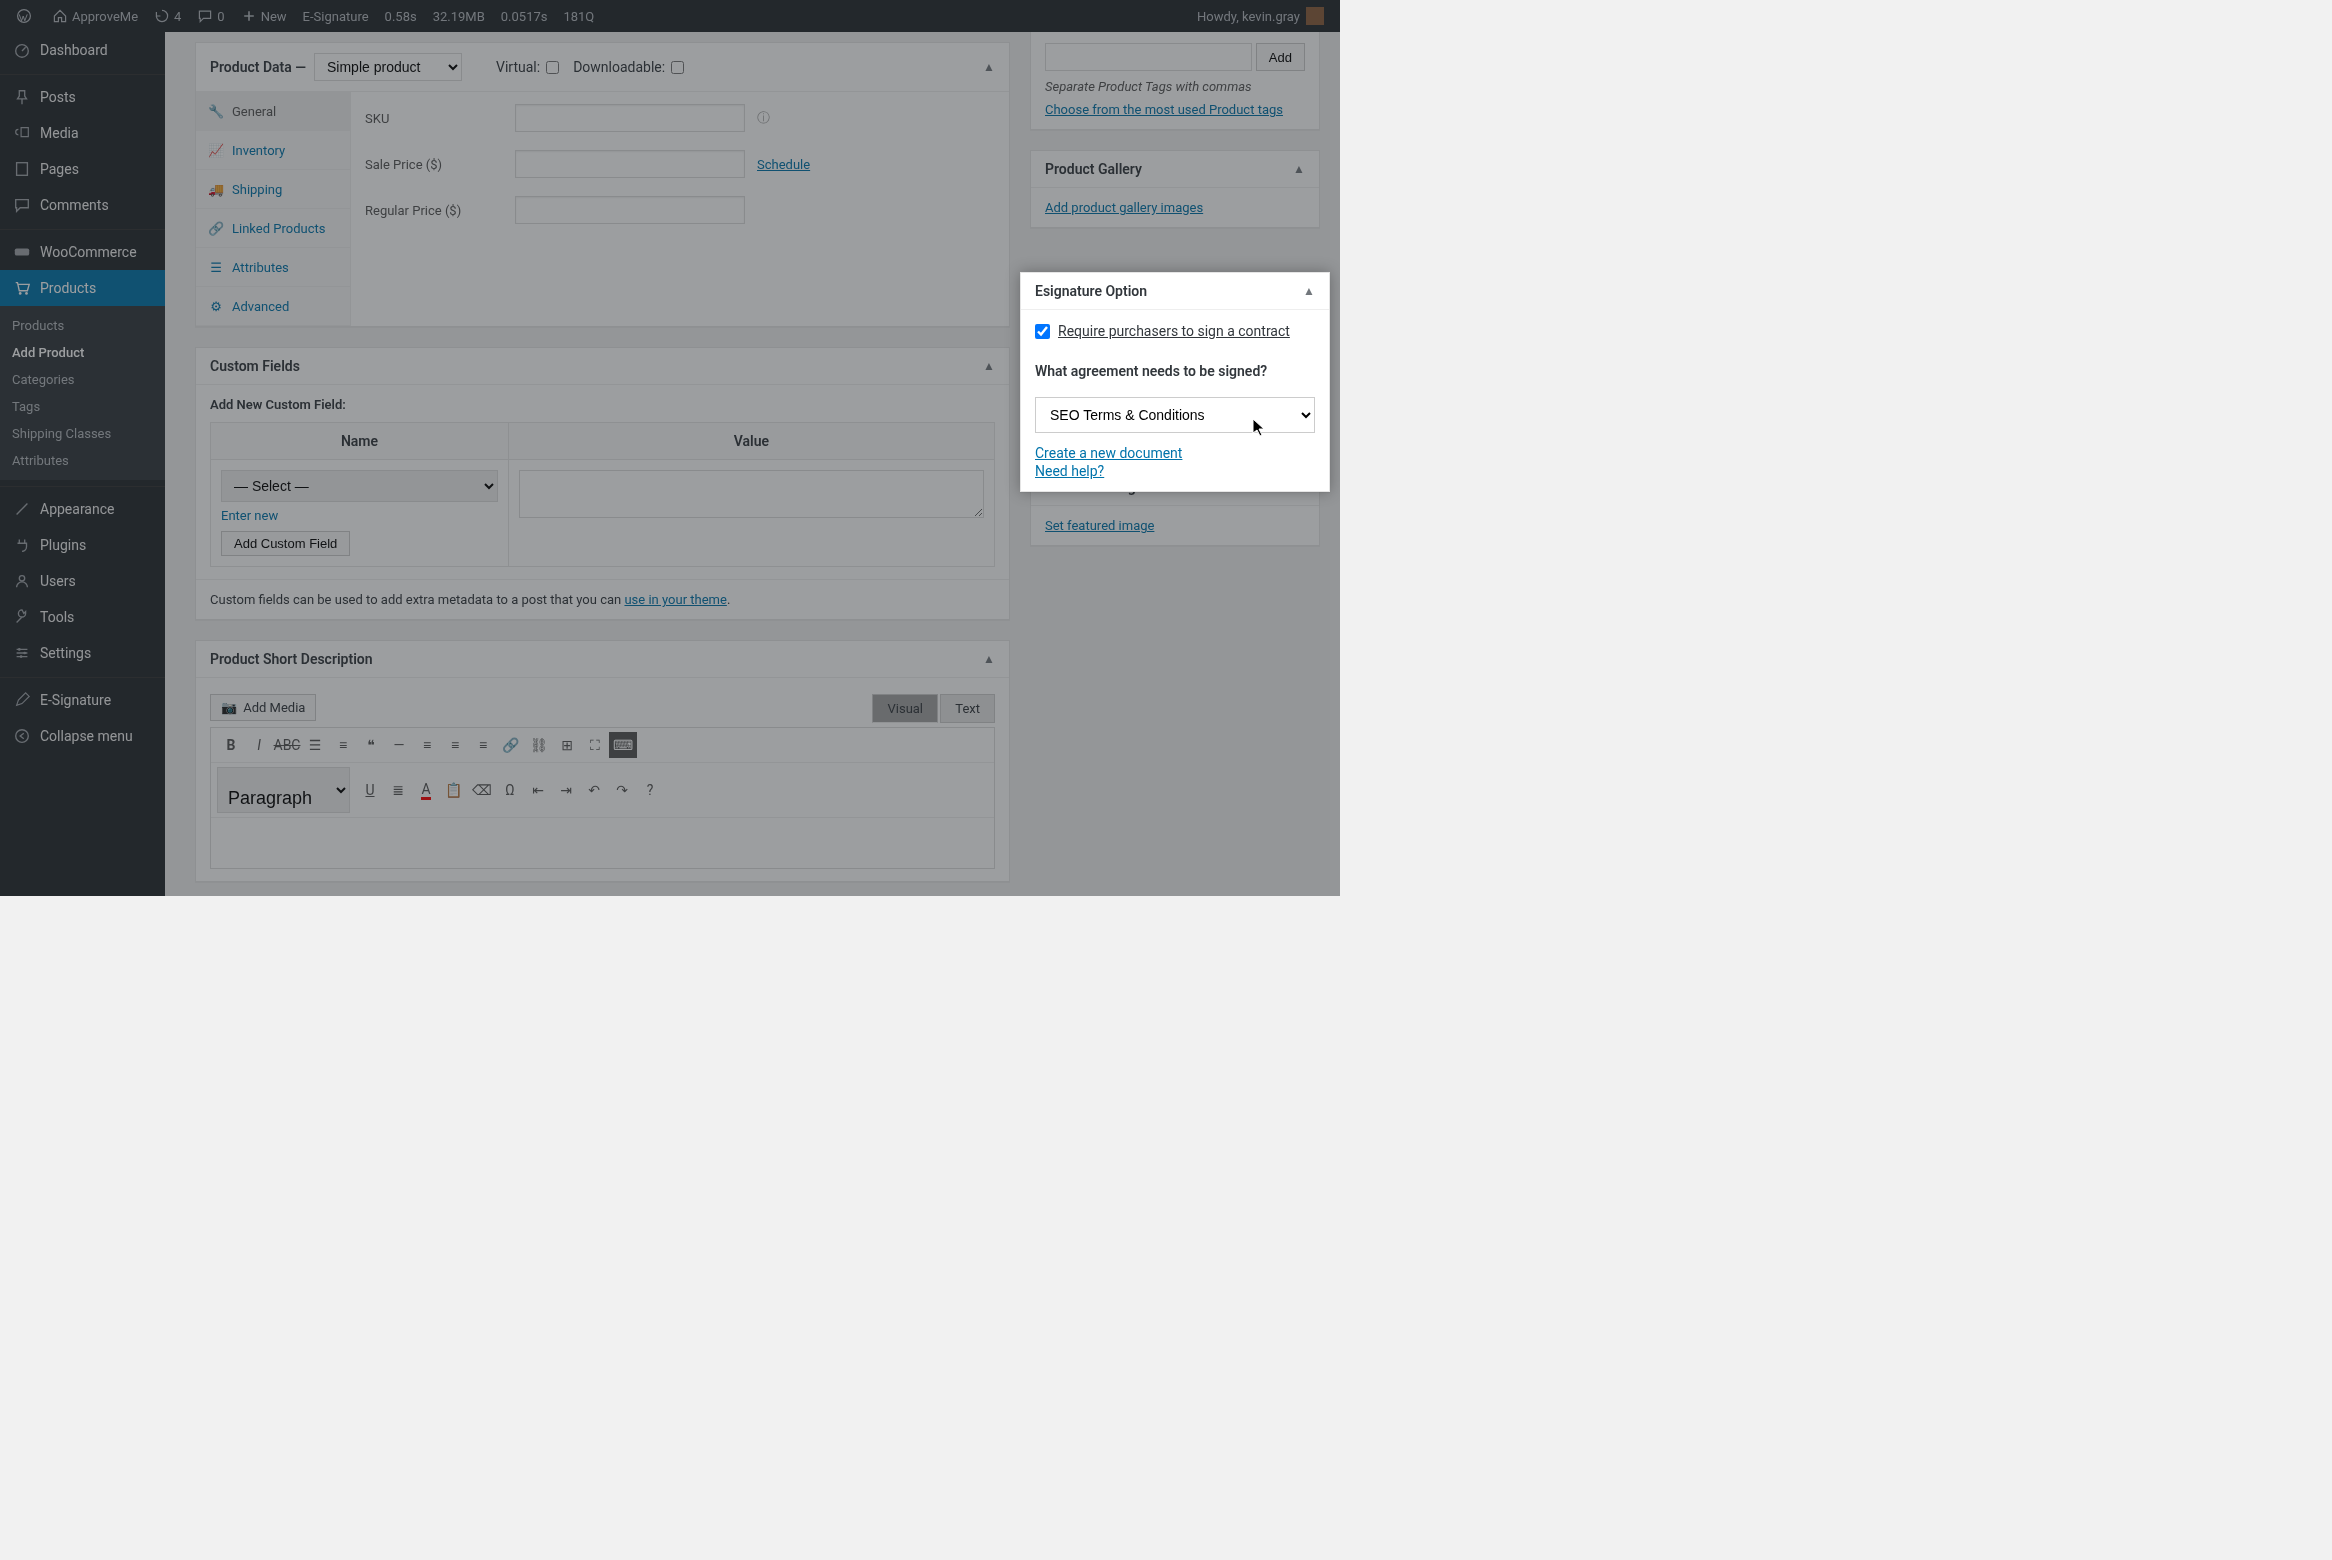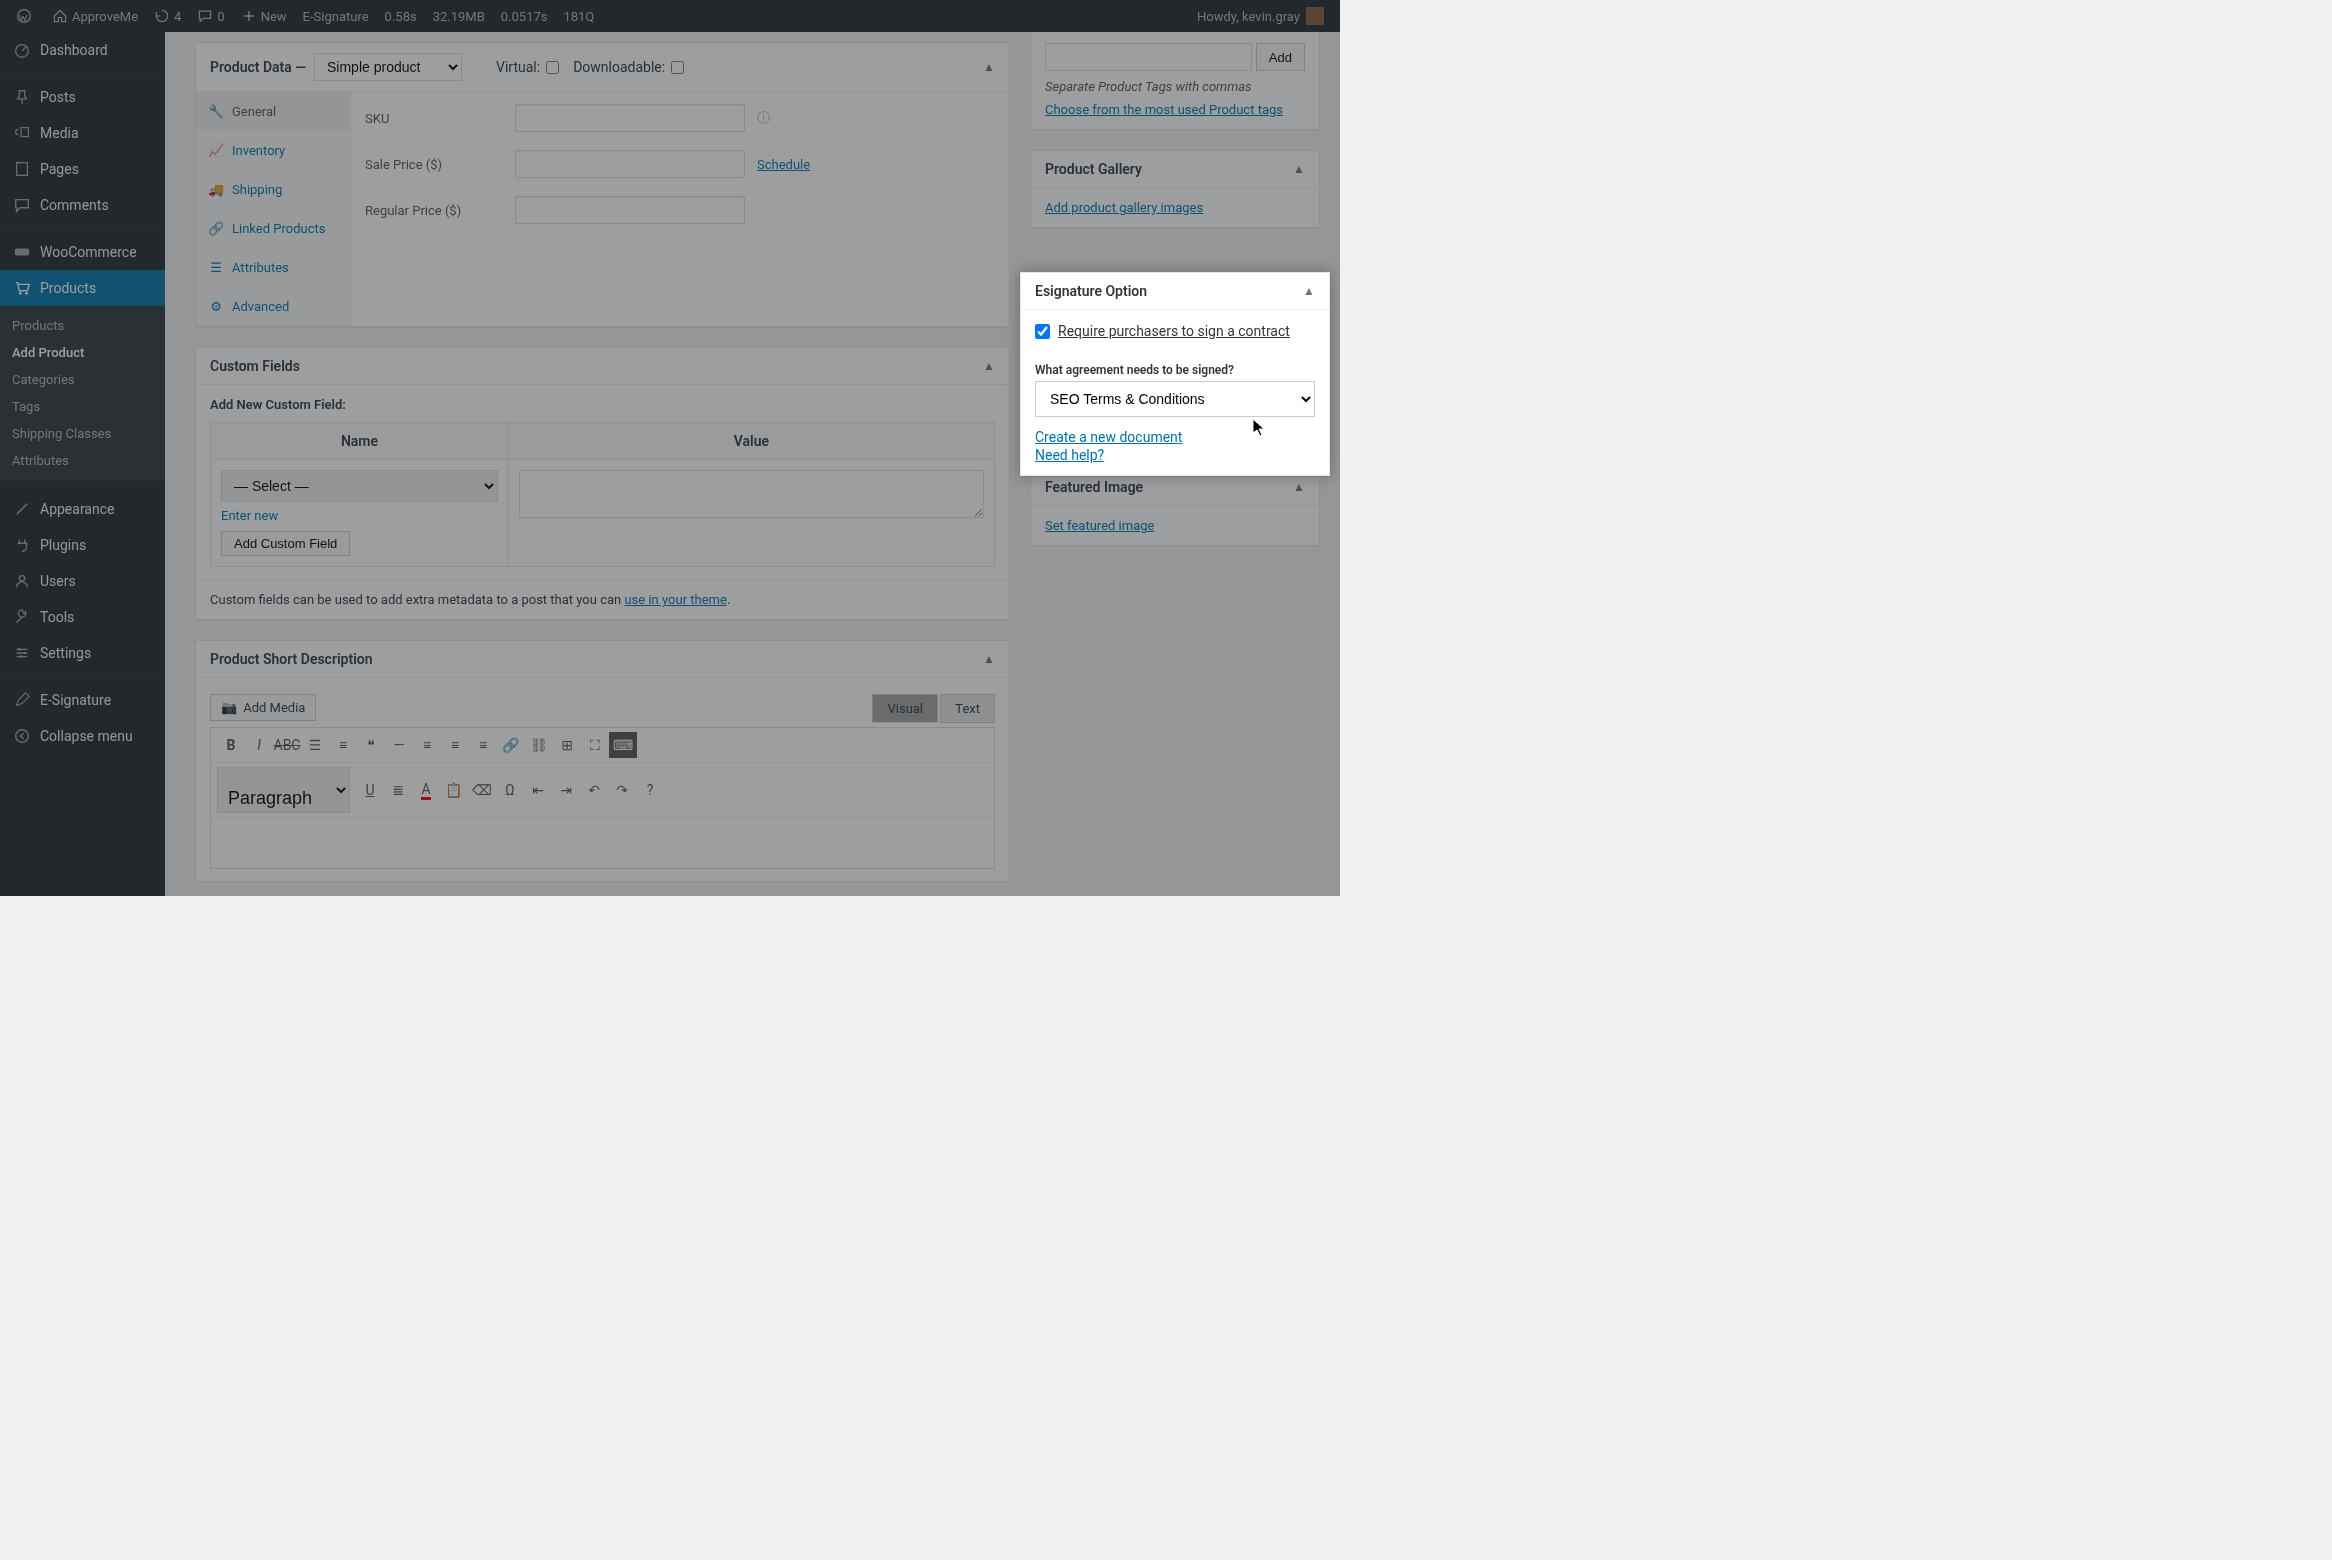--- a/index.html
+++ b/index.html
@@ -239,21 +239,21 @@
 .tags-input-row input { flex:1; height:28px; border:1px solid #ddd; padding:0 6px; }
 .tags-input-row .btn { margin-left:4px; }
 .hint-it { font-style: italic; color:#555; font-size:13px; margin-bottom:8px; }
 
 .esig-box {
   background:#fff;
   border:1px solid #e5e5e5;
 }
 .esig-body label.req { display:flex; align-items:center; margin-bottom:24px; font-size:14px;text-decoration:underline; }
 .esig-body label.req input { margin-right:8px; margin-top:2px; width:15px; height:15px; }
-.esig-body .q { font-weight:600; margin-bottom:4px; font-size:12px; }
+.esig-body .q { font-weight:600; margin-bottom:18px; font-size:14px; }
 .esig-body select { width:100%; padding:8px 10px; font-size:14px; border:1px solid #ccc; background:#fff; }
 .esig-body a { display:block; margin-top:12px; color:#0073aa; text-decoration:underline; font-size:14px; }
 .esig-body a + a { margin-top:2px; }
 
 
 .dim-overlay {
   position: absolute;
   inset: 0;
   background: rgba(35,40,45,0.45);
   pointer-events: none;

